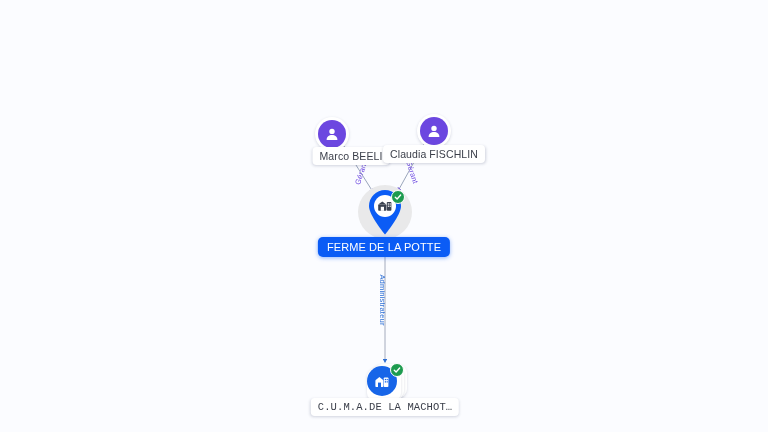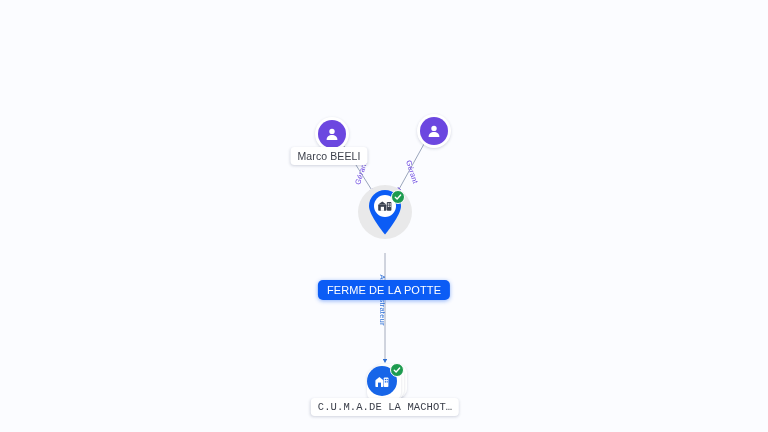--- a/index.html
+++ b/index.html
@@ -149,21 +149,20 @@
     box-shadow: 0 1px 3px rgba(40,50,90,0.20);
     letter-spacing: 0.1px;
   }
   .node-label.selected {
     background: #0b5cf5;
     color: #ffffff;
     border-radius: 5px;
     box-shadow: 0 1px 4px rgba(11,92,245,0.45);
     font-size: 11px;
     padding: 3px 9px;
-    margin-top: 43px;
   }
 
   
   .edge-label {
     position: absolute;
     white-space: nowrap;
     font-size: 7.5px;
     line-height: 9px;
     letter-spacing: 0.2px;
     transform-origin: 50% 50%;
@@ -201,31 +200,32 @@
 
   <div class="node person-node" style="left:332px; top:134px;">
     <div class="person-ring"></div>
     <div class="person-disc">
       <svg width="16" height="16" viewBox="0 0 16 16" aria-hidden="true">
         <circle cx="8" cy="5.4" r="2.7" fill="#ffffff"></circle>
         <path d="M2.6,14 C2.6,10.6 5.0,9.0 8,9.0 C11,9.0 13.4,10.6 13.4,14 Z" fill="#ffffff"></path>
       </svg>
     </div>
   </div>
-  <div class="node-label" style="left:329px; top:147px;">Marco BEELI</div>
+  <div class="node-label" style="left:351px; top:147px;">Marco BEELI</div>
 
   <div class="node person-node" style="left:434px; top:131px;">
     <div class="person-ring"></div>
     <div class="person-disc">
       <svg width="16" height="16" viewBox="0 0 16 16" aria-hidden="true">
         <circle cx="8" cy="5.4" r="2.7" fill="#ffffff"></circle>
         <path d="M2.6,14 C2.6,10.6 5.0,9.0 8,9.0 C11,9.0 13.4,10.6 13.4,14 Z" fill="#ffffff"></path>
       </svg>
     </div>
   </div>
+  <div class="node-label" style="left:434px; top:145px;">Claudia FISCHLIN</div>
 
   <div class="node pin-node" style="left:385px; top:212px;">
     <div class="pin-halo"></div>
     <div class="pin-wrap">
       <svg width="34" height="46" viewBox="0 0 34 46" aria-hidden="true">
         <path d="M17,45.5 C17,45.5 33,26.5 33,17 A16,16 0 1 0 1,17 C1,26.5 17,45.5 17,45.5 Z" fill="#0b5cf5"></path>
         <circle cx="17" cy="17" r="11" fill="#ffffff"></circle>
         <g transform="translate(10.2,11.2)">
           <rect x="0" y="4.2" width="8.2" height="6.4" rx="0.8" fill="#3a4250"></rect>
           <path d="M0,4.4 L4.1,1.2 L8.2,4.4 Z" fill="#3a4250"></path>

